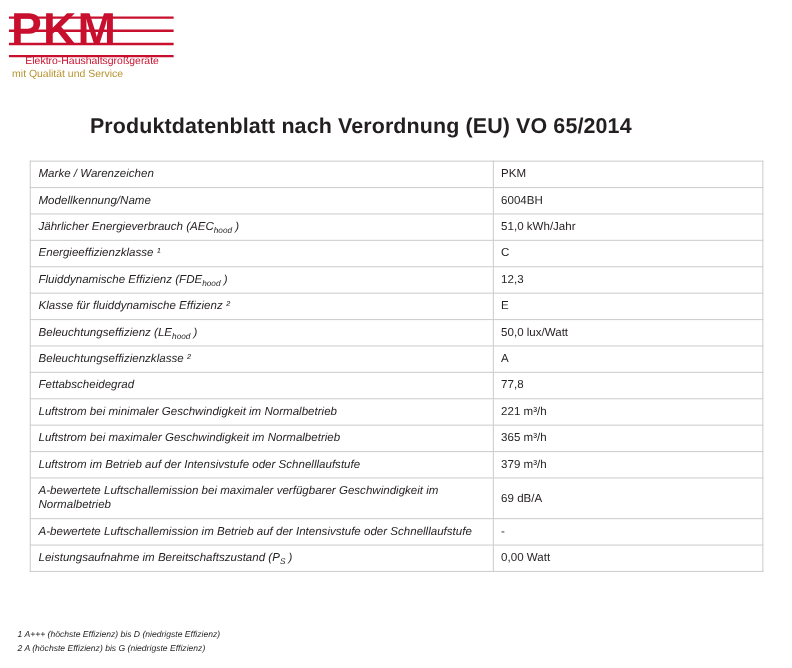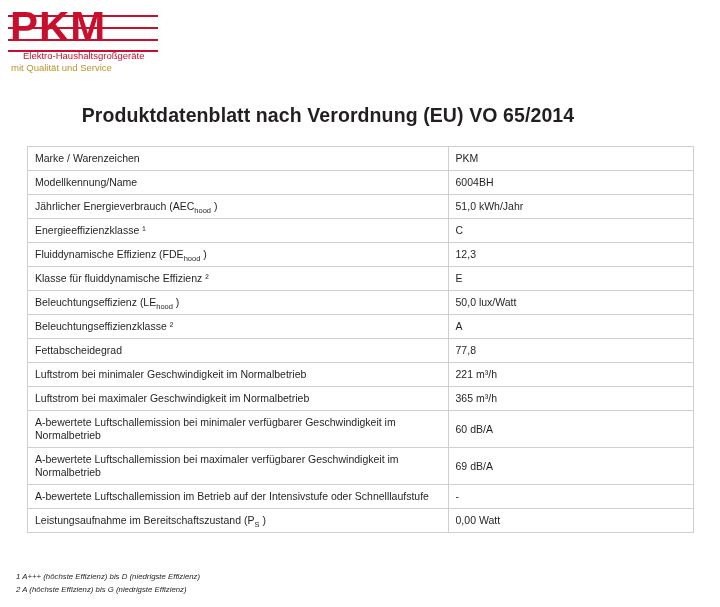--- a/index.html
+++ b/index.html
@@ -80,20 +80,21 @@
   }
   table.datasheet td {
     border: 1px solid #cfcfcf;
     padding: 5px 7px 5px 7px;
     vertical-align: middle;
     line-height: 13px;
     color: #231f20;
   }
   td.label {
     width: 424px;
+    font-style: italic;
   }
   td.value {
     width: 243px;
   }
   .sub {
     font-size: 7.5px;
     vertical-align: sub;
     line-height: 0;
   }
   .footnotes {
@@ -166,22 +167,22 @@
       </tr>
       <tr>
         <td class="label"><span>Luftstrom bei minimaler Geschwindigkeit im Normalbetrieb</span></td>
         <td class="value">221 m³/h</td>
       </tr>
       <tr>
         <td class="label"><span>Luftstrom bei maximaler Geschwindigkeit im Normalbetrieb</span></td>
         <td class="value">365 m³/h</td>
       </tr>
       <tr>
-        <td class="label"><span>A-bewertete Luftschallemission bei minimaler verfügbarer Geschwindigkeit im Normalbetrieb</span></td>
-        <td class="value">60 dB/A</td>
+        <td class="label"><span>Luftstrom im Betrieb auf der Intensivstufe oder Schnelllaufstufe</span></td>
+        <td class="value">379 m³/h</td>
       </tr>
       <tr>
         <td class="label"><span>A-bewertete Luftschallemission bei maximaler verfügbarer Geschwindigkeit im Normalbetrieb</span></td>
         <td class="value">69 dB/A</td>
       </tr>
       <tr>
         <td class="label"><span>A-bewertete Luftschallemission im Betrieb auf der Intensivstufe oder Schnelllaufstufe</span></td>
         <td class="value">-</td>
       </tr>
       <tr>

